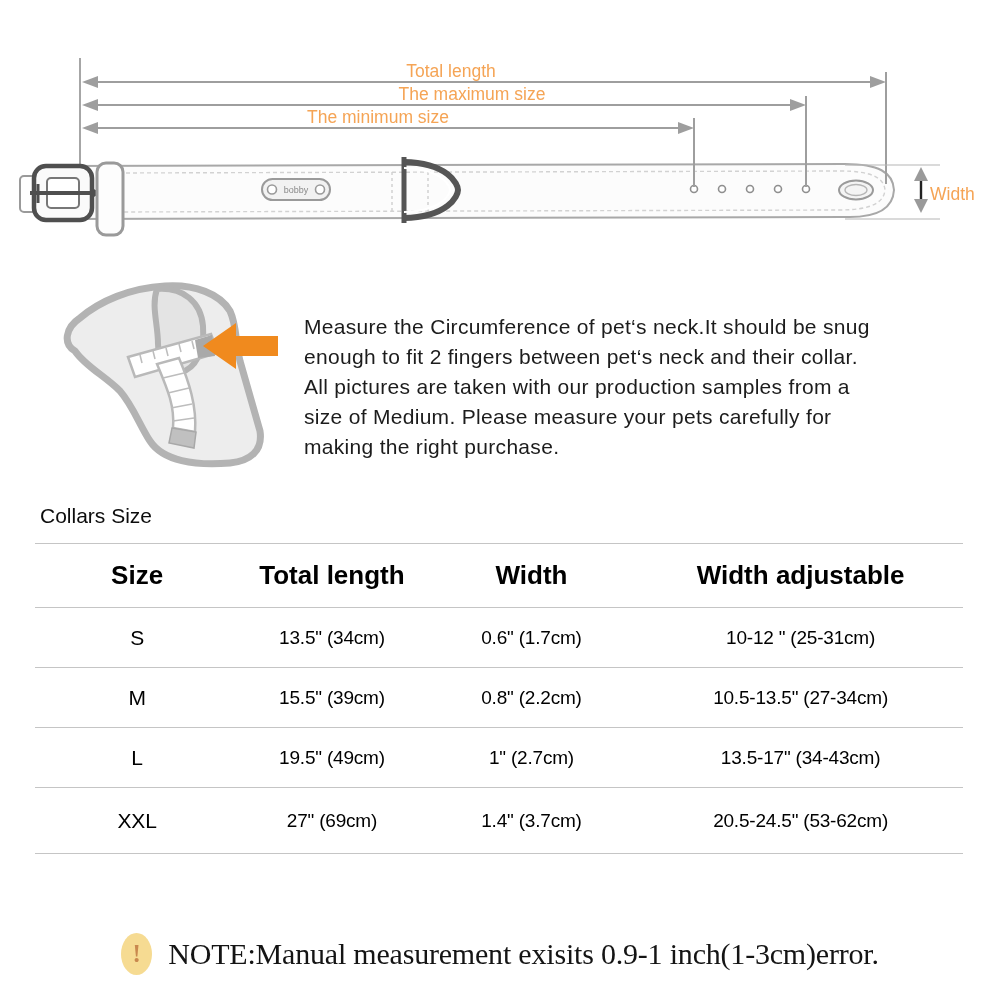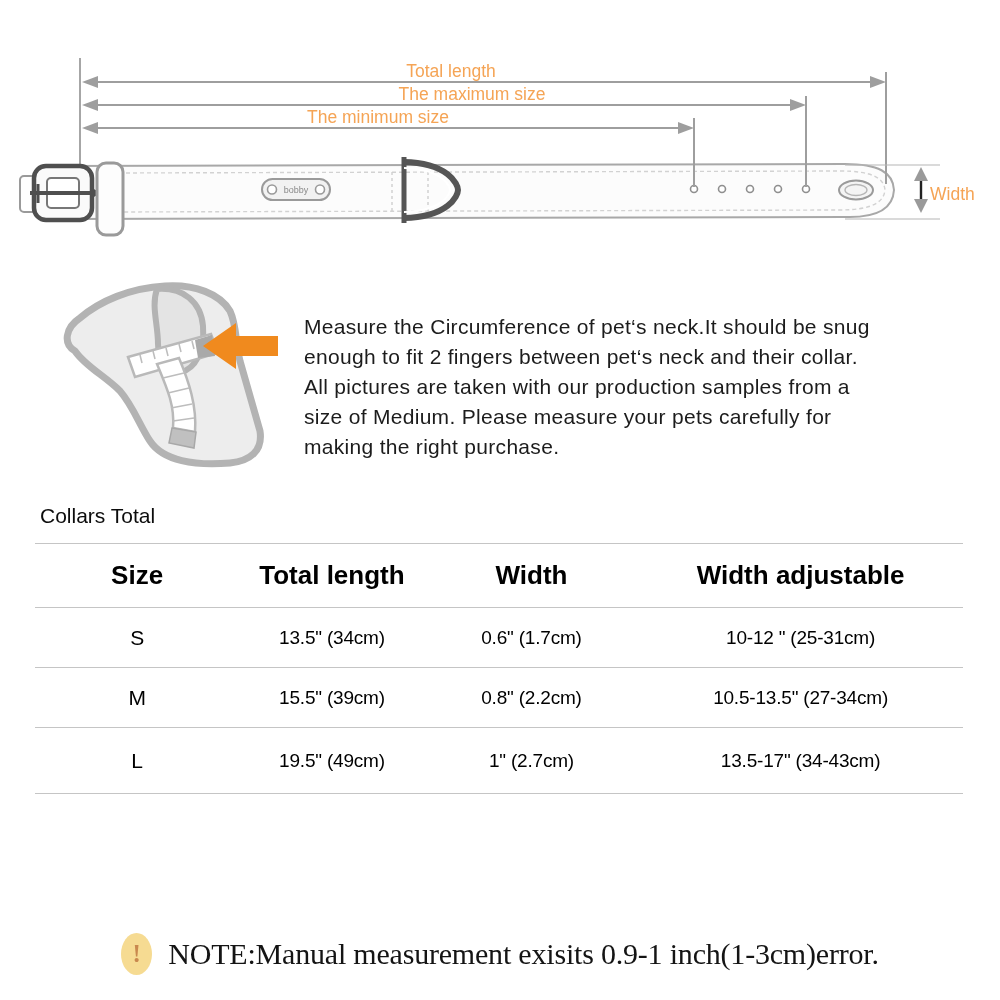--- a/index.html
+++ b/index.html
@@ -156,21 +156,21 @@
 
     <polygon points="158,90 191,67 191,80 233,80 233,100 191,100 191,113" fill="#F08A1E"></polygon>
   </svg>
 
   <p class="measure-text">Measure the Circumference of pet‘s neck.It should be snug
 enough to fit 2 fingers between pet‘s neck and their collar.
 All pictures are taken with our production samples from a
 size of Medium. Please measure your pets carefully for
 making the right purchase.</p>
 
-  <h2 class="table-title">Collars Total</h2>
+  <h2 class="table-title">Collars Size</h2>
 
   <table class="size-table">
     <thead>
       <tr>
         <th class="col-size">Size</th>
         <th class="col-len">Total length</th>
         <th class="col-wid">Width</th>
         <th class="col-neck">Width adjustable</th>
       </tr>
     </thead>
@@ -185,20 +185,26 @@
         <td>M</td>
         <td>15.5" (39cm)</td>
         <td>0.8" (2.2cm)</td>
         <td>10.5-13.5" (27-34cm)</td>
       </tr>
       <tr>
         <td>L</td>
         <td>19.5" (49cm)</td>
         <td>1" (2.7cm)</td>
         <td>13.5-17" (34-43cm)</td>
+      </tr>
+      <tr>
+        <td>XXL</td>
+        <td>27" (69cm)</td>
+        <td>1.4" (3.7cm)</td>
+        <td>20.5-24.5" (53-62cm)</td>
       </tr>
     </tbody>
   </table>
 
   <div class="note">
     <span class="note-icon">
       <span>!</span>
     </span>
     <span class="note-text">NOTE:Manual measurement exisits 0.9-1 inch(1-3cm)error.</span>
   </div>

